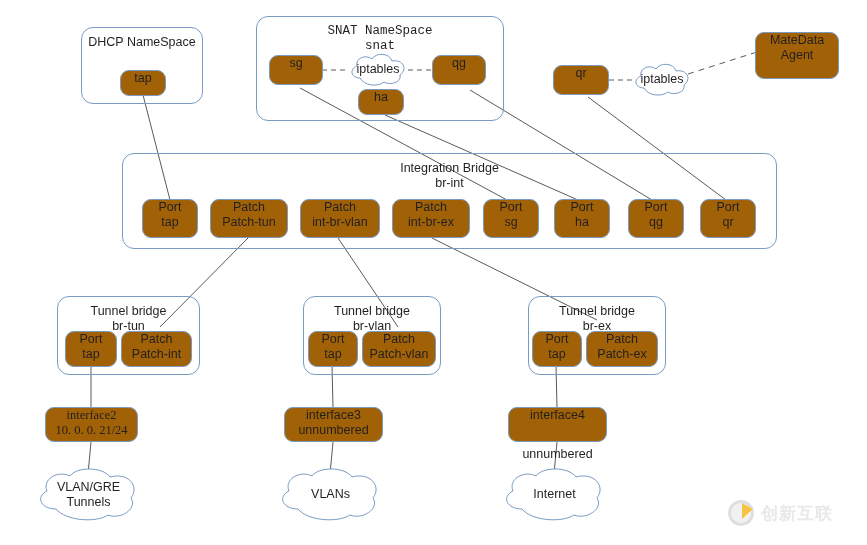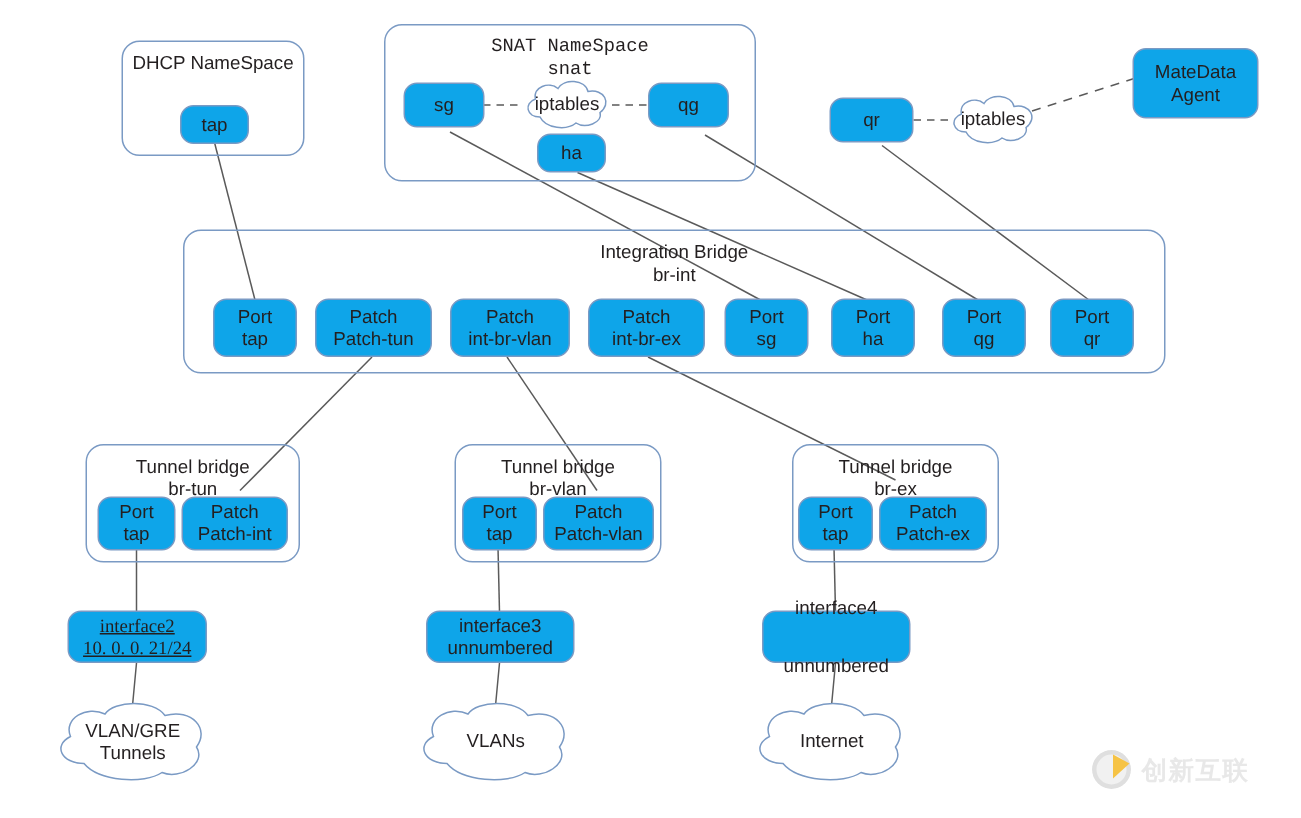--- a/index.html
+++ b/index.html
@@ -20,26 +20,25 @@
     left: 0; top: 0;
     width: 867px;
     height: 545px;
     pointer-events: none;
   }
   .box {
     position: absolute;
     box-sizing: border-box;
     border: 1px solid #7a9ac4;
     border-radius: 9px;
-    background: #0ea5e9;
+    background: #a16207;
     color: #231f20;
     display: flex;
     flex-direction: column;
     align-items: center;
-    justify-content: center;
     line-height: 1.18;
     text-align: center;
     z-index: 2;
   }
   .container-box {
     background: transparent;
     justify-content: flex-start;
     border-radius: 12px;
     z-index: 1;
   }
@@ -275,21 +274,21 @@
   </div>
   <div class="box leaf" style="left:532px; top:331px; width:50px; height:36px;">
     <span class="l1">Port</span>
     <span class="l2">tap</span>
   </div>
   <div class="box leaf" style="left:586px; top:331px; width:72px; height:36px;">
     <span class="l1">Patch</span>
     <span class="l2">Patch-ex</span>
   </div>
 
-  <div class="box iface" style="left:45px; top:407px; width:93px; height:35px;text-decoration:underline;">
+  <div class="box iface" style="left:45px; top:407px; width:93px; height:35px;">
     <span class="l1">interface2</span>
     <span class="l2">10. 0. 0. 21/24</span>
   </div>
   <div class="box leaf" style="left:284px; top:407px; width:99px; height:35px;">
     <span class="l1">interface3</span>
     <span class="l2">unnumbered</span>
   </div>
   <div class="box leaf" style="left:508px; top:407px; width:99px; height:35px;gap:24px;">
     <span class="l1">interface4</span>
     <span class="l2">unnumbered</span>

